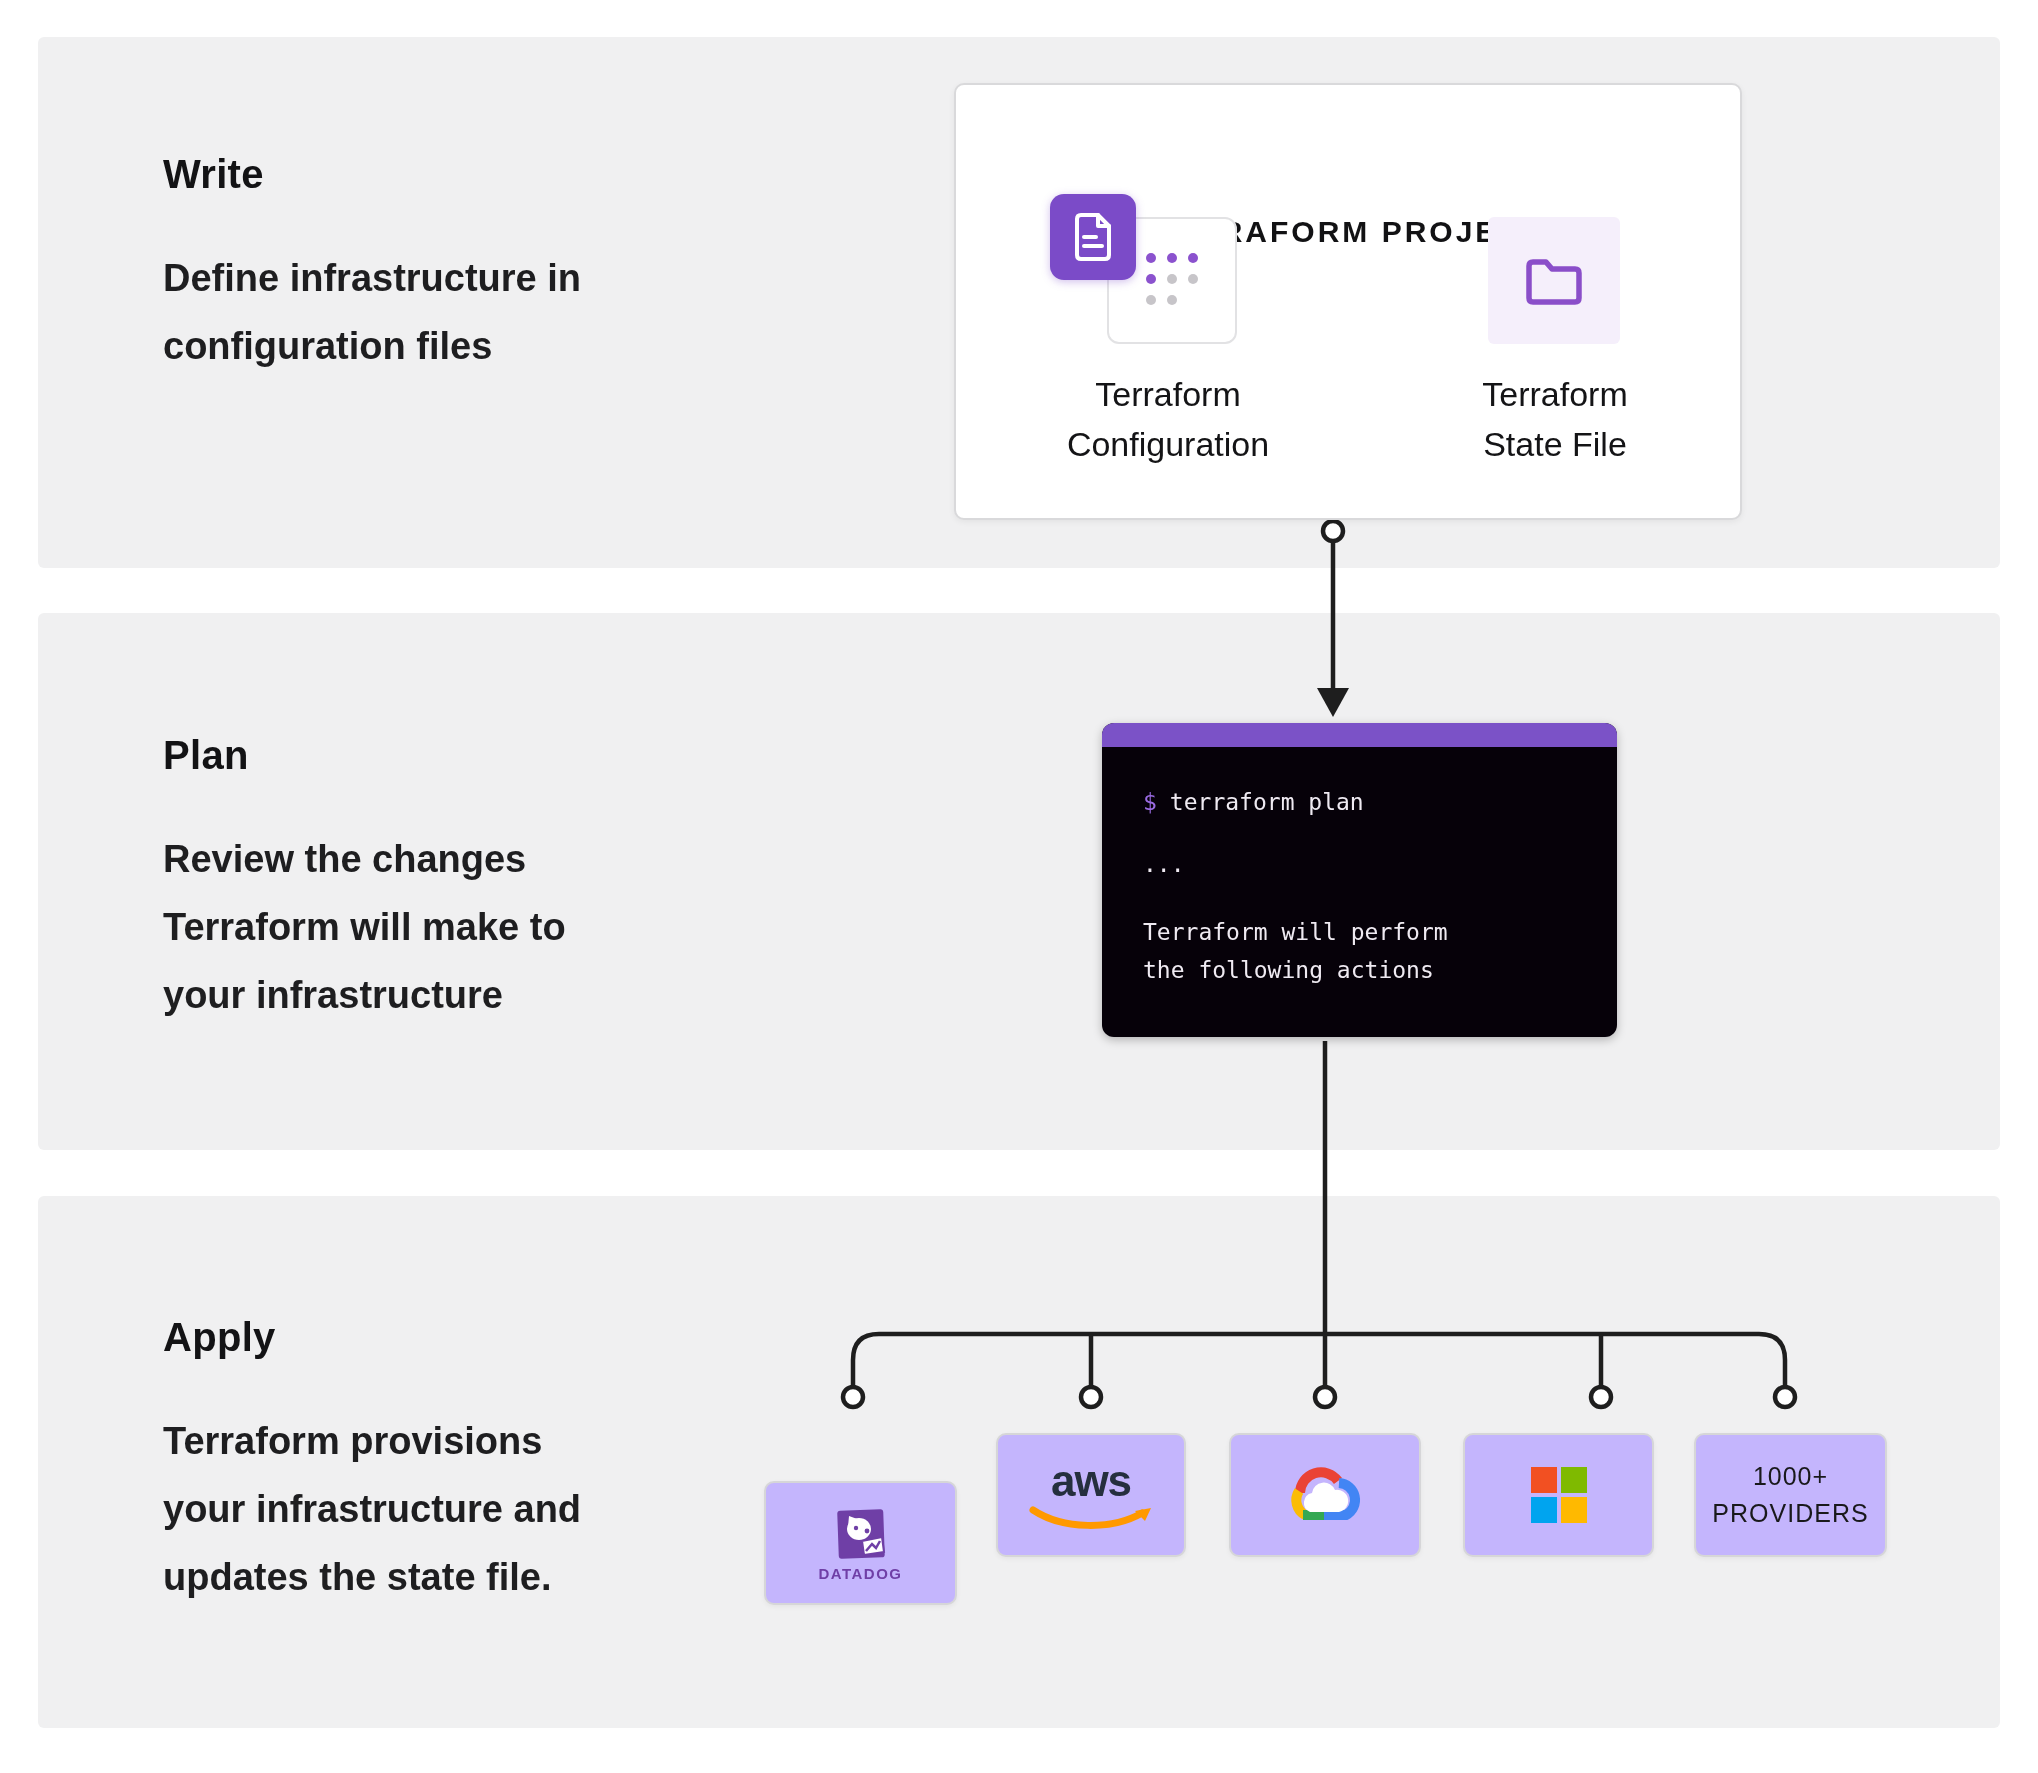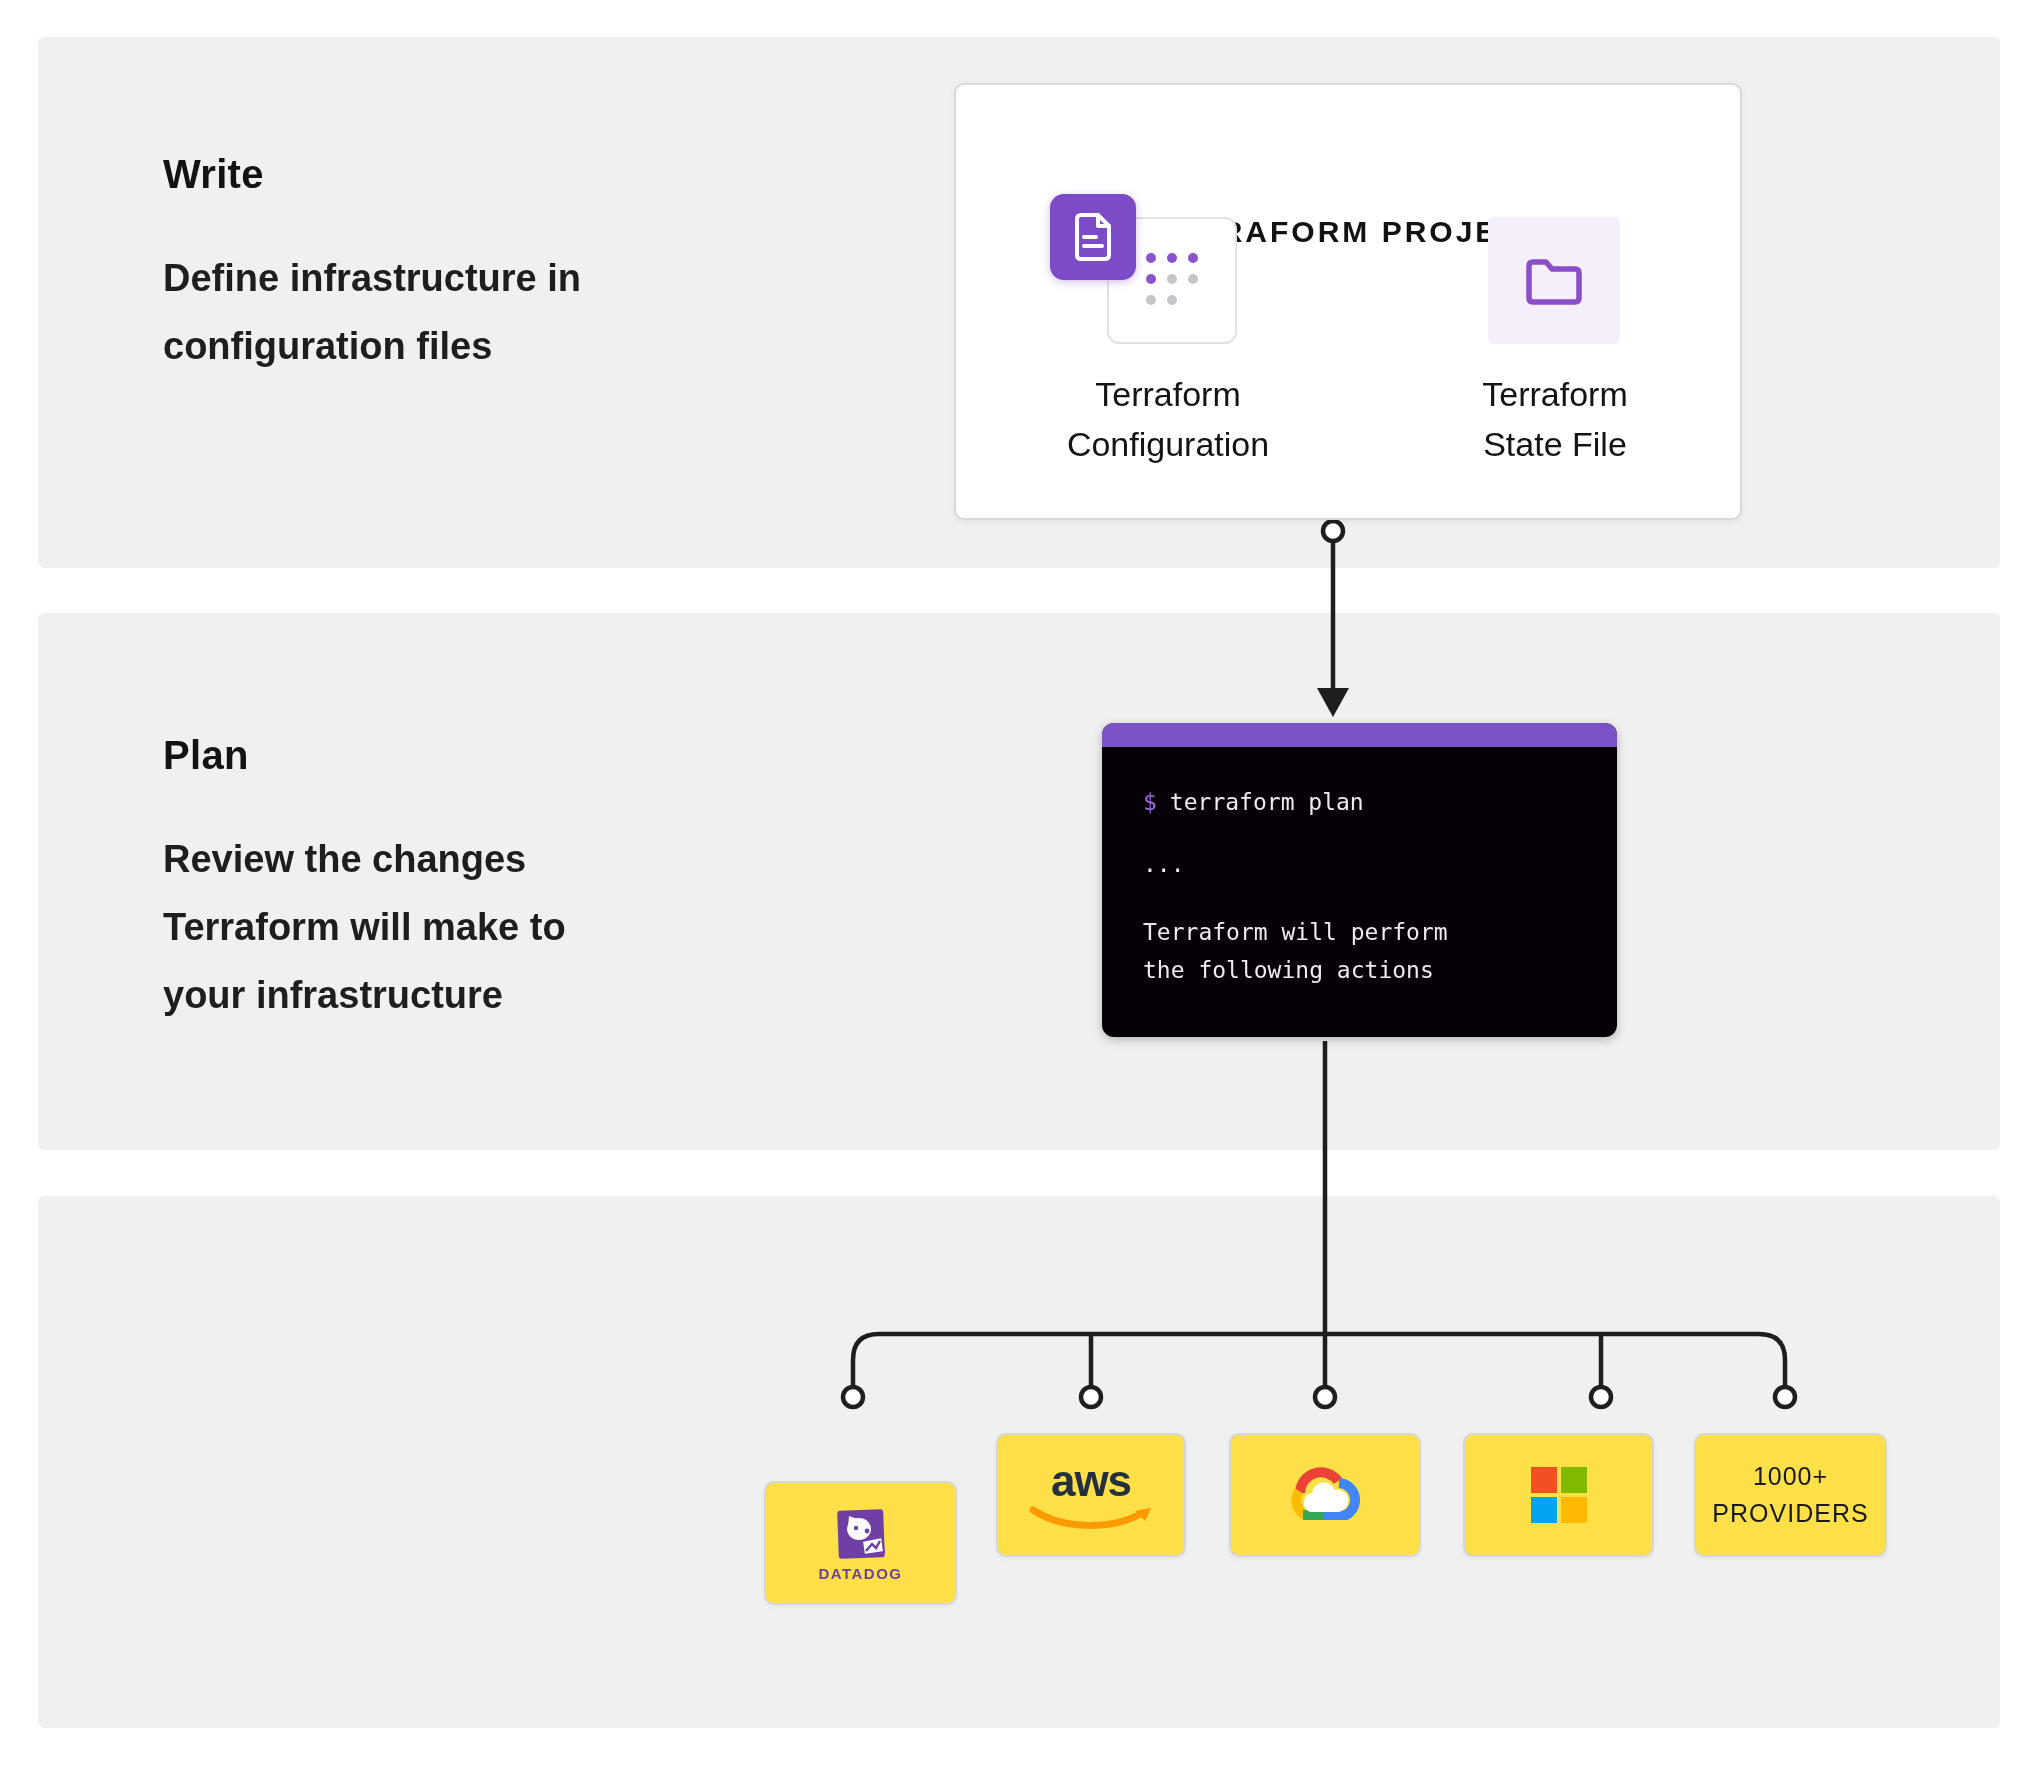--- a/index.html
+++ b/index.html
@@ -46,21 +46,21 @@
     border-radius:12px 12px 0 0;}
   .t-line{position:absolute;left:41px;font-family:"DejaVu Sans Mono",monospace;font-size:23px;
     color:#efeaf2;white-space:pre;}
   #t-cmd{top:66px;}
   #t-cmd .prompt{color:#9a6be2;margin-right:13px;}
   #t-dots{top:128px;}
   #t-out1{top:196px;}
   #t-out2{top:234px;}
 
   
-  .prov-card{position:absolute;top:1433px;height:124px;background:#fde047;border:2px solid #d6d6d8;
+  .prov-card{position:absolute;top:1433px;height:124px;background:#c4b5fd;border:2px solid #d6d6d8;
     border-radius:10px;box-sizing:border-box;box-shadow:0 2px 5px rgba(0,0,0,.05);
     display:flex;flex-direction:column;align-items:center;justify-content:center;}
   #card-datadog{left:764px;width:193px;margin-top:48px;}
   #card-aws{left:996px;width:190px;}
   #card-gcp{left:1229px;width:192px;}
   #card-ms{left:1463px;width:191px;}
   #card-providers{left:1694px;width:193px;}
   #dd-word{font-size:15px;font-weight:700;letter-spacing:1.5px;color:#6f3fa6;margin-top:2px;}
   #aws-word{font-size:44px;font-weight:700;color:#252f3e;line-height:1;letter-spacing:-1px;}
   #ms-grid{display:grid;grid-template-columns:26px 26px;grid-auto-rows:26px;gap:4px;}
@@ -107,20 +107,28 @@
     </div>
   </div>
   <div class="section-text" id="plan-text">
     <div class="sec-title">Plan</div>
     <div class="sec-body">
       <div>Review the changes</div>
       <div>Terraform will make to</div>
       <div>your infrastructure</div>
     </div>
   </div>
+  <div class="section-text" id="apply-text">
+    <div class="sec-title">Apply</div>
+    <div class="sec-body">
+      <div>Terraform provisions</div>
+      <div>your infrastructure and</div>
+      <div>updates the state file.</div>
+    </div>
+  </div>
 
   <div id="project-card">
     <div id="project-title">TERRAFORM PROJECT</div>
 
     <div id="cfg-grid">
       <div class="dots">
         <span class="dot p"></span>
           <span class="dot p"></span>
           <span class="dot p"></span>
         <span class="dot p"></span>

